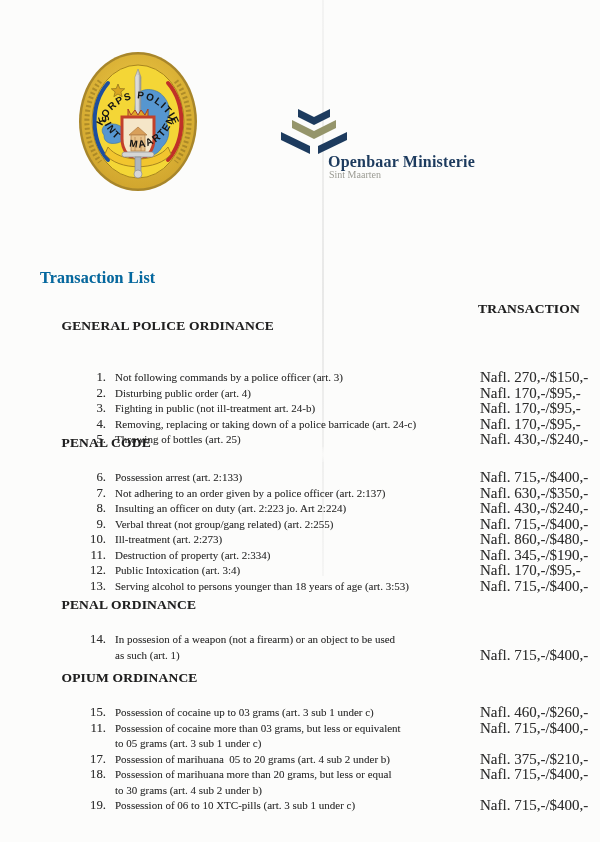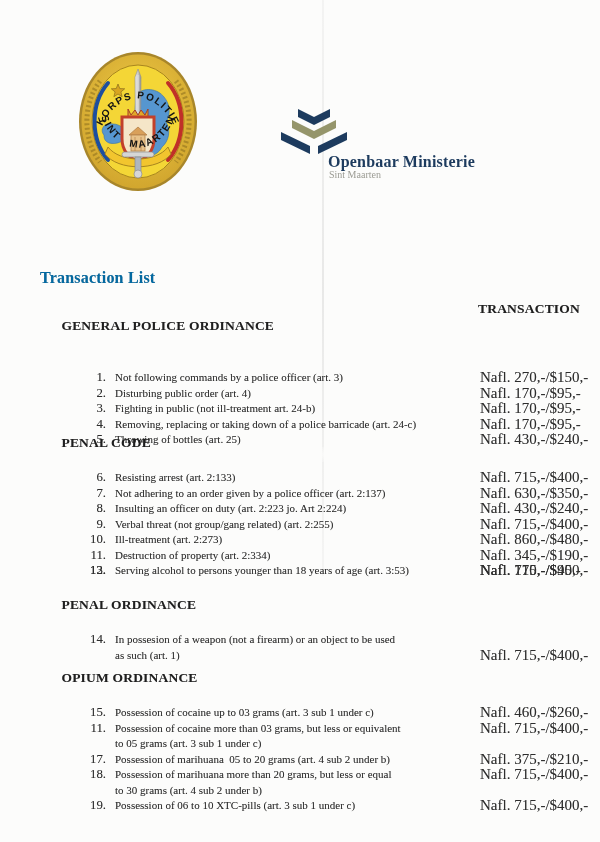--- a/index.html
+++ b/index.html
@@ -152,21 +152,21 @@
   </div>
 
   <div class="section" style="top:417px">
     <div class="sec-head txt">
       <span>PENAL CODE</span>
     </div>
     <div class="rows">
   <div class="row txt">
     <div class="num">6.</div>
     <div class="lines">
-            <div class="line">Resisting arrest (art. 2:133)</div>
+            <div class="line">Possession arrest (art. 2:133)</div>
           </div>
     <div class="val" style="top: 0px;">Nafl. 715,-/$400,-</div>
   </div>
 
   <div class="row txt">
     <div class="num">7.</div>
     <div class="lines">
             <div class="line">Not adhering to an order given by a police officer (art. 2:137)</div>
           </div>
     <div class="val" style="top: 0px;">Nafl. 630,-/$350,-</div>
@@ -199,20 +199,23 @@
   <div class="row txt">
     <div class="num">11.</div>
     <div class="lines">
             <div class="line">Destruction of property (art. 2:334)</div>
           </div>
     <div class="val" style="top: 0px;">Nafl. 345,-/$190,-</div>
   </div>
 
   <div class="row txt">
     <div class="num">12.</div>
+    <div class="lines">
+            <div class="line">Public Intoxication (art. 3:4)</div>
+          </div>
     <div class="val" style="top: 0px;">Nafl. 170,-/$95,-</div>
   </div>
 
   <div class="row txt">
     <div class="num">13.</div>
     <div class="lines">
             <div class="line">Serving alcohol to persons younger than 18 years of age (art. 3:53)</div>
           </div>
     <div class="val" style="top: 0px;">Nafl. 715,-/$400,-</div>
   </div>

